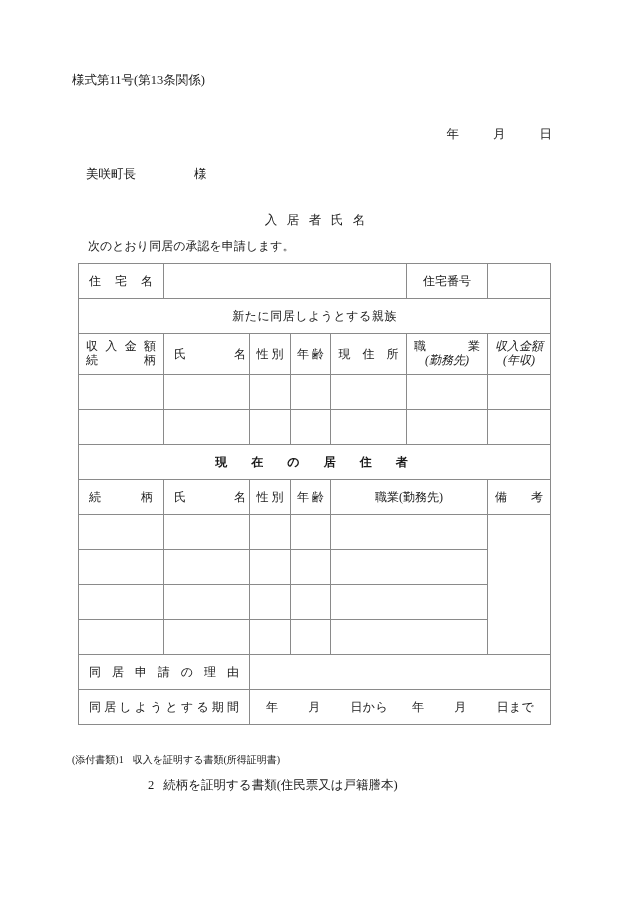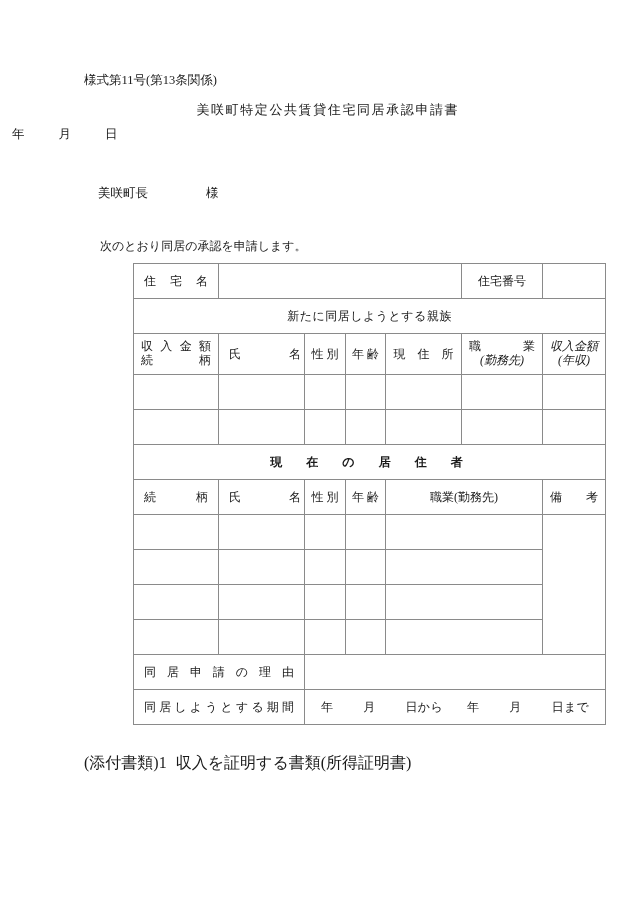--- a/index.html
+++ b/index.html
@@ -12,21 +12,21 @@
     width: 630px;
     height: 903px;
     position: relative;
     font-family: "Liberation Serif", "DejaVu Serif", serif;
     color: #1a1a1a;
     overflow: hidden;
   }
 
   .page {
     position: absolute;
-    left: 12px; top: 0;
+    left: 0; top: 0;
     width: 554px;
     height: 903px;
   }
 
   
   .form-number {
     position: absolute;
     left: 72px;
     top: 72px;
     font-size: 12.5px;
@@ -41,34 +41,34 @@
     font-size: 13px;
     letter-spacing: 1.6px;
     text-indent: 1.6px;
     white-space: nowrap;
   }
   .date-line {
     position: absolute;
     left: 0;
     top: 126px;
     width: 552px;
+    text-align: right;
     font-size: 12.5px;
     white-space: nowrap;
   }
   .date-line .gap {
     display: inline-block;
     width: 34px;
   }
   .addressee {
     position: absolute;
     left: 86px;
     top: 166px;
     font-size: 12.5px;
     white-space: nowrap;
-    margin-top: 19px;
   }
   .addressee .sama {
     display: inline-block;
     margin-left: 58px;
   }
   .applicant-name {
     position: absolute;
     left: 0;
     top: 212px;
     width: 630px;
@@ -88,21 +88,20 @@
 
   
   .form-table {
     position: absolute;
     left: 78px;
     top: 263px;
     width: 472px;
     border-collapse: collapse;
     table-layout: fixed;
     font-size: 12px;
-    margin-left: 43px;
   }
   .form-table td {
     border: 1px solid #8a8a8a;
     padding: 0 4px;
     vertical-align: middle;
     text-align: center;
     height: 34px;
     line-height: 1.25;
   }
   .form-table td.tall2 { height: 40px; }
@@ -155,21 +154,21 @@
   .period-value .g-sm {
     display: inline-block;
     width: 24px;
   }
 
   
   .note-1 {
     position: absolute;
     left: 72px;
     top: 753px;
-    font-size: 16px;
+    font-size: 10px;
     white-space: nowrap;
   }
   .note-1 .num {
     display: inline-block;
     margin-right: 9px;
   }
   .note-2 {
     position: absolute;
     left: 148px;
     top: 777px;
@@ -181,30 +180,30 @@
     margin-right: 9px;
   }
 </style>
 </head>
 <body>
 
 <div class="page">
 
   <div class="form-number">様式第11号(第13条関係)</div>
 
-  <div class="doc-title">美咲町特定公共賃貸住宅同居承認申請書</div>
 
   <div class="date-line">
     <span>年</span><span class="gap"></span><span>月</span><span class="gap"></span><span>日</span>
   </div>
 
   <div class="addressee">
     <span>美咲町長</span><span class="sama">様</span>
   </div>
 
+  <div class="applicant-name">入 居 者 氏 名</div>
 
   <div class="intro-line">次のとおり同居の承認を申請します。</div>
 
   <table class="form-table">
     <colgroup>
       <col style="width:85px">
       <col style="width:86px">
       <col style="width:41px">
       <col style="width:40px">
       <col style="width:76px">
@@ -357,14 +356,17 @@
         </td>
       </tr>
 
     </tbody>
   </table>
 
   <div class="note-1">
     <span>(添付書類)</span><span class="num">1</span><span>収入を証明する書類(所得証明書)</span>
   </div>
 
+  <div class="note-2">
+    <span class="num">2</span><span>続柄を証明する書類(住民票又は戸籍謄本)</span>
+  </div>
 
 </div>
 
 </body></html>

